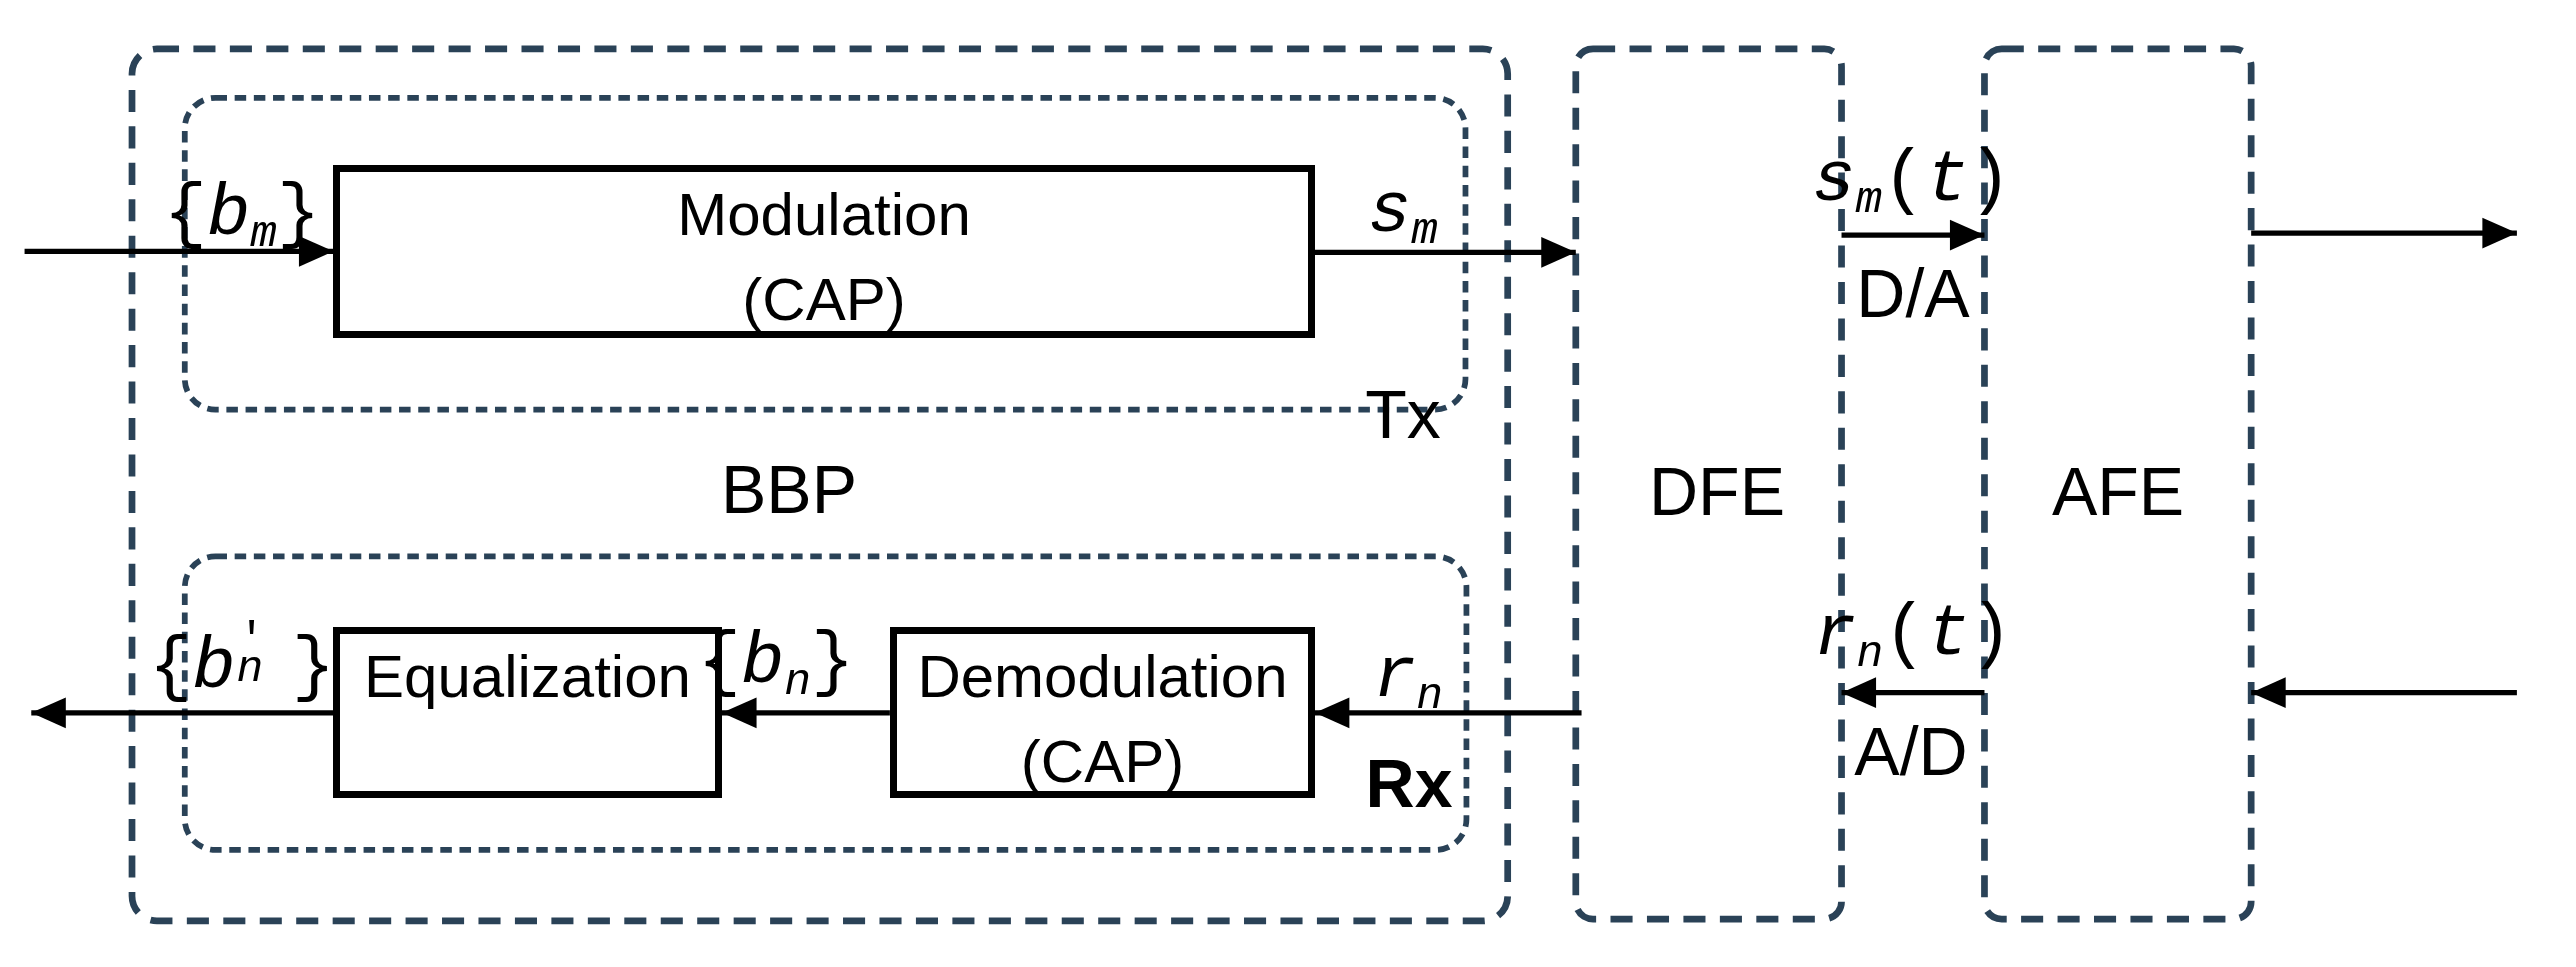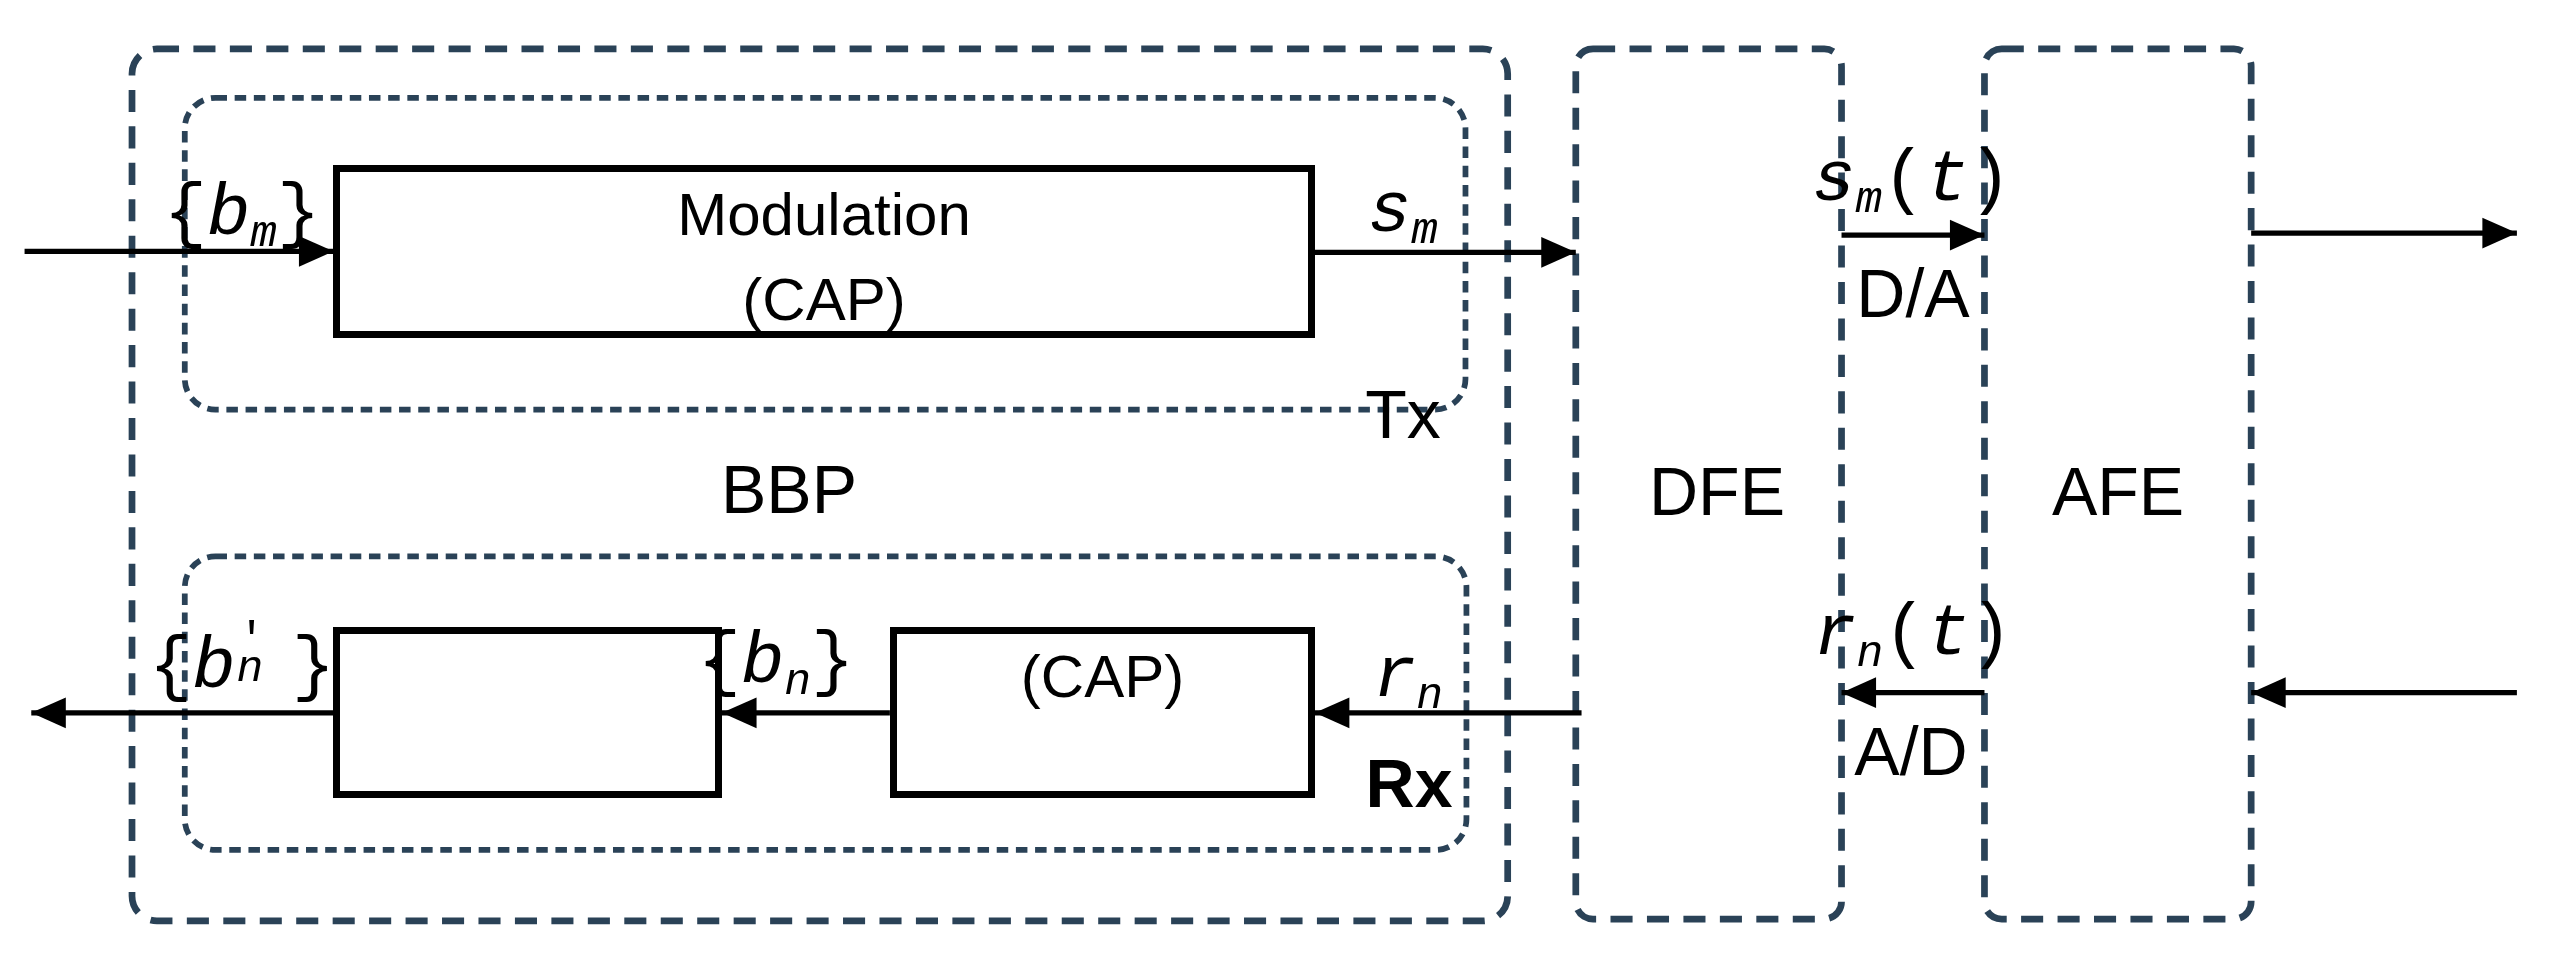--- a/index.html
+++ b/index.html
@@ -61,22 +61,24 @@
     <line class="wire" x1="1648" y1="743" x2="1370" y2="743" marker-end="url(#ah)"></line>
     <line class="wire" x1="927" y1="743" x2="752" y2="743" marker-end="url(#ah)"></line>
     <line class="wire" x1="347" y1="743" x2="32" y2="743" marker-end="url(#ah)"></line>
   </svg>
 
   <div class="block" style="left:333px;top:165px;width:982px;height:173px;">
     <div>Modulation</div>
     <div>(CAP)</div>
   </div>
   <div class="block" style="left:333px;top:627px;width:389px;height:171px;">
+    <div>Equalization</div>
   </div>
   <div class="block" style="left:890px;top:627px;width:425px;height:171px;">
+    <div>Demodulation</div>
     <div>(CAP)</div>
   </div>
 
   <div class="lbl tag" style="left:789px;top:489px;">BBP</div>
   <div class="lbl tag" style="left:1403px;top:380px;margin-top:34px;">Tx</div>
   <div class="lbl tag" style="left:1409px;top:783px;font-weight:bold;">Rx</div>
   <div class="lbl tag" style="left:1709px;top:491px;margin-left:8px;">DFE</div>
   <div class="lbl tag" style="left:2118px;top:491px;">AFE</div>
 
   <div class="lbl tag" style="left:1913px;top:293px;">D/A</div>

